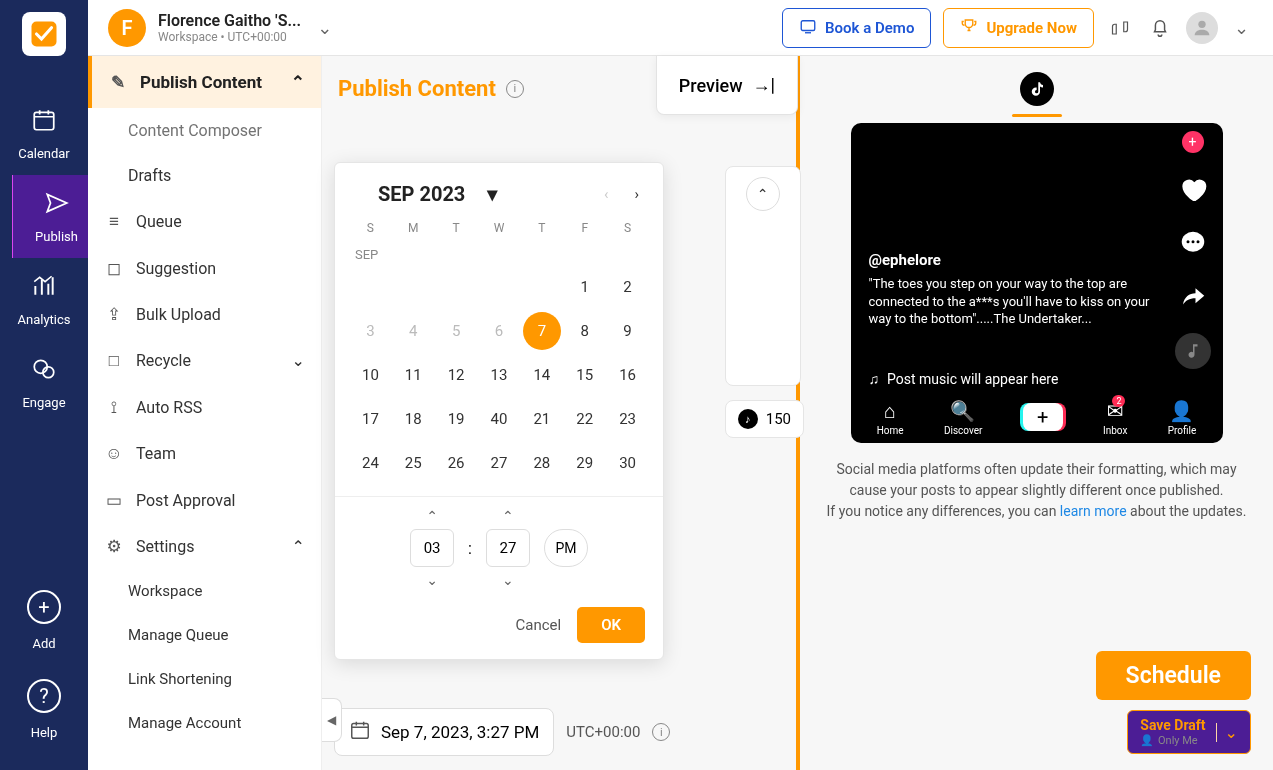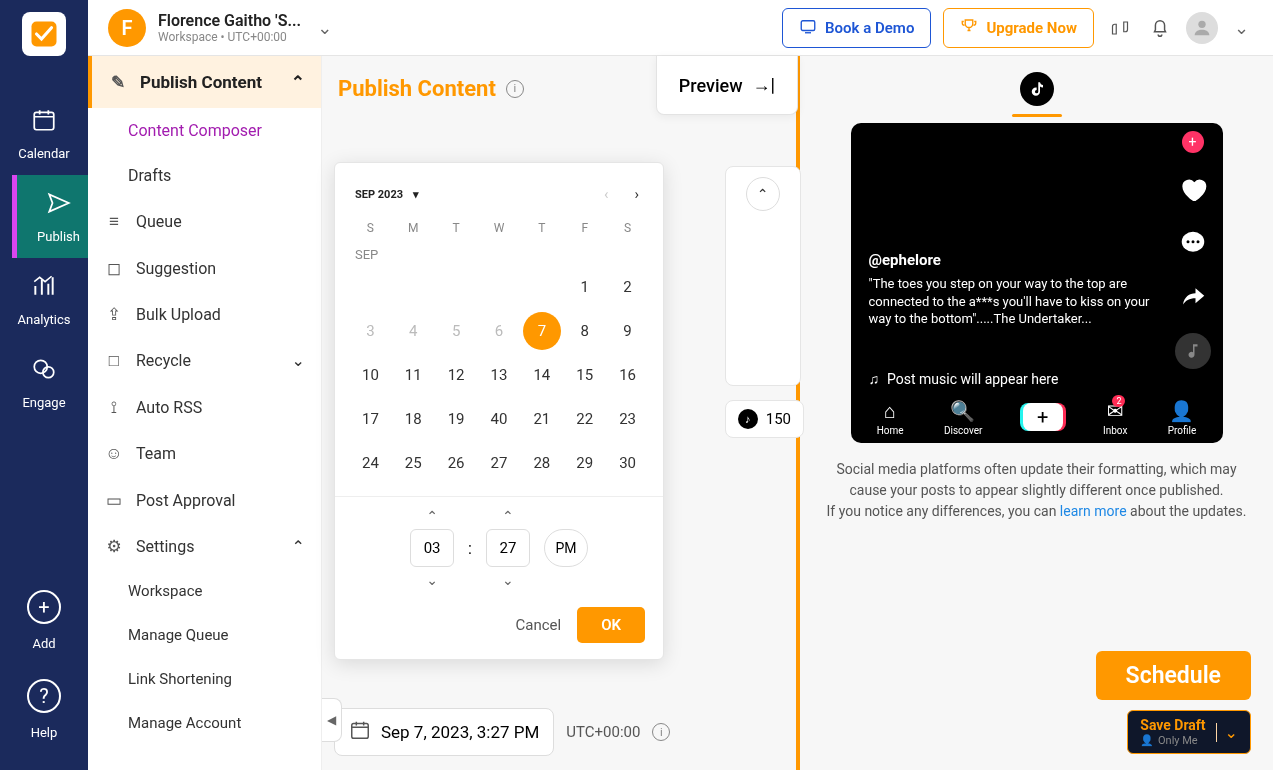--- a/index.html
+++ b/index.html
@@ -2,21 +2,21 @@
 <html><head>
 <meta charset="utf-8">
 <style>
 * { box-sizing: border-box; margin: 0; padding: 0; font-family: -apple-system, BlinkMacSystemFont, 'Segoe UI', Roboto, sans-serif; }
 body { width: 1273px; height: 770px; overflow: hidden; background: #f5f5f5; position: relative; }
 
 
 .left-rail { position: absolute; left: 0; top: 0; width: 88px; height: 770px; background: #1b2a5c; color: #fff; display: flex; flex-direction: column; align-items: center; padding-top: 12px; }
 .left-rail .logo { width: 44px; height: 44px; background: #fff; border-radius: 8px; display: flex; align-items: center; justify-content: center; margin-bottom: 36px; font-size: 24px; color: #ff9800;}
 .rail-item { width: 88px; display: flex; flex-direction: column; align-items: center; gap: 12px; padding: 14px 0; cursor: pointer; font-size: 13px; }
-.rail-item.active { background: #0f766e; border-left: 5px solid #d946ef; margin-left: 24px; }
+.rail-item.active { background: #4c1d95; border-left: 1px solid #d946ef; margin-left: 24px; }
 .rail-icon { width: 28px; height: 28px; display:flex; align-items:center; justify-content:center; font-size: 22px; }
 .rail-bottom { margin-top: auto; padding-bottom: 16px; display:flex; flex-direction:column; align-items:center; gap:0; width:100%; }
 .rail-circle { width: 34px; height: 34px; border: 2px solid #fff; border-radius: 50%; display:flex; align-items:center; justify-content:center; font-size:20px; }
 
 
 .topbar { position: absolute; left: 88px; top: 0; right: 0; height: 56px; background: #fff; border-bottom: 1px solid #e5e5e5; display: flex; align-items: center; padding: 0 20px; gap: 12px; }
 .avatar-f { width: 38px; height: 38px; border-radius: 50%; background: #ff9800; color: #fff; display: flex; align-items: center; justify-content: center; font-size: 20px; font-weight: 600; }
 .ws-block { display:flex; flex-direction:column; line-height:1.2; }
 .ws-name { font-size: 16px; font-weight: 600; color: #222; max-width: 160px; white-space: nowrap; overflow: hidden; text-overflow: ellipsis; }
 .ws-sub { font-size: 12px; color: #888; }
@@ -25,39 +25,39 @@
 .btn-outline { border: 1.5px solid #1e56d5; color:#1e56d5; background:#fff; border-radius:6px; padding:8px 16px; font-size:15px; font-weight:600; cursor:pointer; display:flex; align-items:center; gap:8px;}
 .btn-upgrade { border:1.5px solid #ff9800; color:#ff9800; background:#fff; border-radius:6px; padding:8px 16px; font-size:15px; font-weight:700; cursor:pointer; display:flex; align-items:center; gap:8px; }
 .top-icon { width:28px; height:28px; color:#555; display:flex; align-items:center; justify-content:center; font-size:20px; cursor:pointer;}
 .profile-circle { width:32px; height:32px; border-radius:50%; background:#ddd; display:flex; align-items:center; justify-content:center; }
 
 
 .side-panel { position:absolute; left:88px; top:56px; width:234px; bottom:0; background:#fff; border-right:1px solid #eee; overflow-y:auto; }
 .sp-header { display:flex; align-items:center; padding:16px 16px; gap:12px; background:#fff2e0; font-weight:700; font-size:17px; color:#222; border-left:4px solid #ff9800;}
 .sp-header .chev-up { margin-left:auto; }
 .sp-item { display:flex; align-items:center; padding:13px 16px; gap:12px; font-size:16px; color:#333; cursor:pointer;}
-.sp-item.active { color:#a21caf; }
+.sp-item.active { color:#737373; }
 .sp-subitem { padding:13px 16px 13px 40px; font-size:15px; color:#333; cursor:pointer;}
 .sp-icon { width:20px; text-align:center; color:#555; font-size:17px;}
 
 
 .main { position:absolute; left:322px; top:56px; right:0; bottom:0; background:#f7f7f7; display:flex; }
 .compose-col { width:478px; position:relative; border-right:4px solid #ff9800;}
 .compose-header { display:flex; align-items:center; gap:10px; padding:20px 16px 12px; }
 .compose-title { font-size:22px; font-weight:700; color:#ff9800; }
 .info-circ { width:18px;height:18px;border:1.5px solid #888;border-radius:50%;display:flex;align-items:center;justify-content:center;font-size:11px;color:#888;}
 .preview-tab { position:absolute; top:0; right:-2px; background:#fff; border:1px solid #e3e3e3; border-top:none; border-radius:0 0 8px 8px; padding:18px 22px; display:flex; align-items:center; gap:10px; font-size:18px; font-weight:500; box-shadow:0 2px 10px rgba(0,0,0,0.06); z-index:5;}
 .char-count { position:absolute; bottom:-42px; right:12px; background:#fff; border:1px solid #e5e5e5; border-radius:8px; padding:8px 12px; display:flex; align-items:center; gap:8px; font-size:15px;}
 .tiktok-dot { width:20px;height:20px;border-radius:50%;background:#000;display:flex;align-items:center;justify-content:center;color:#fff;font-size:11px;}
 .collapse-btn{ width:34px;height:34px;border:1px solid #ddd;border-radius:50%;background:#fff;display:flex;align-items:center;justify-content:center;cursor:pointer;font-size:14px;color:#333;}
 
 
 .cal-popup { position:absolute; left:12px; top:106px; width:330px; background:#fff; border:1px solid #e5e5e5; border-radius:6px; box-shadow:0 4px 20px rgba(0,0,0,0.12); z-index:30; }
 .cal-head { display:flex; align-items:center; padding:18px 20px 8px; }
-.cal-month { font-size:11px; font-weight:700; color:#222; display:flex; align-items:center; gap:10px;}
+.cal-month { font-size:20px; font-weight:700; color:#222; display:flex; align-items:center; gap:22px;margin-left:23px;}
 .cal-nav { margin-left:auto; display:flex; gap:18px; font-size:15px; color:#333;}
 .cal-navbtn{cursor:pointer; padding:4px;}
 .cal-weekdays { display:grid; grid-template-columns:repeat(7,1fr); padding:6px 14px; color:#888; font-size:12px; text-align:center;}
 .cal-sublabel { padding:6px 20px 2px; color:#888; font-size:13px; text-align:left;}
 .cal-grid { display:grid; grid-template-columns:repeat(7,1fr); padding:4px 14px 14px; gap:6px 0;}
 .cal-cell { height:38px; display:flex; align-items:center; justify-content:center; font-size:15px; color:#333; cursor:pointer;}
 .cal-cell.dim { color:#bbb;}
 .cal-cell.sel { background:#ff9800; color:#fff; border-radius:50%; width:38px; margin:0 auto;}
 .cal-time { border-top:1px solid #eee; padding:10px 0 8px; display:flex; flex-direction:column; align-items:center; }
 .spin-row{display:flex;align-items:center;gap:14px;}
@@ -90,21 +90,21 @@
 .phone-nav{position:absolute;bottom:0;left:0;right:0;height:52px;display:flex;justify-content:space-around;align-items:center;padding:0 6px;}
 .pn-item{display:flex;flex-direction:column;align-items:center;color:#fff;font-size:10px;gap:2px;position:relative;}
 .pn-icon{font-size:20px;}
 .pn-plus{width:40px;height:28px;background:#fff;border-radius:8px;display:flex;align-items:center;justify-content:center;color:#000;font-size:20px;box-shadow:-3px 0 0 #25f4ee,3px 0 0 #fe2c55;}
 .pn-badge{position:absolute;top:-4px;right:2px;background:#ff2c55;color:#fff;border-radius:8px;font-size:9px;padding:1px 4px;}
 .notice{font-size:14px;color:#555;text-align:center;line-height:1.5;max-width:430px;}
 .notice a{color:#1e88e5;text-decoration:none;}
 
 .action-box{position:absolute;right:22px;bottom:16px;display:flex;flex-direction:column;gap:10px;align-items:flex-end;}
 .btn-schedule{background:#ff9800;color:#fff;border:none;border-radius:6px;padding:11px 30px;font-size:23px;font-weight:600;cursor:pointer;}
-.btn-savedraft{border:1.5px solid #ff9800;background:#0f172a;border-radius:6px;padding:6px 12px;display:flex;align-items:center;gap:10px;cursor:pointer;}
+.btn-savedraft{border:1.5px solid #ff9800;background:#4c1d95;border-radius:6px;padding:6px 12px;display:flex;align-items:center;gap:10px;cursor:pointer;}
 .sd-left{display:flex;flex-direction:column;align-items:flex-start;line-height:1.2;}
 .sd-title{color:#ff9800;font-weight:700;font-size:14px;}
 .sd-sub{color:#888;font-size:11px;display:flex;gap:4px;align-items:center;}
 .sd-chev{border-left:1px solid #ffd7a6;padding-left:8px;color:#ff9800;}
 
 .mini-collapse{position:absolute;left:322px;bottom:28px;width:20px;height:44px;background:#fff;border:1px solid #ddd;border-left:none;border-radius:0 8px 8px 0;display:flex;align-items:center;justify-content:center;font-size:12px;color:#666;z-index:40;}
 </style>
 </head>
 <body>
 

